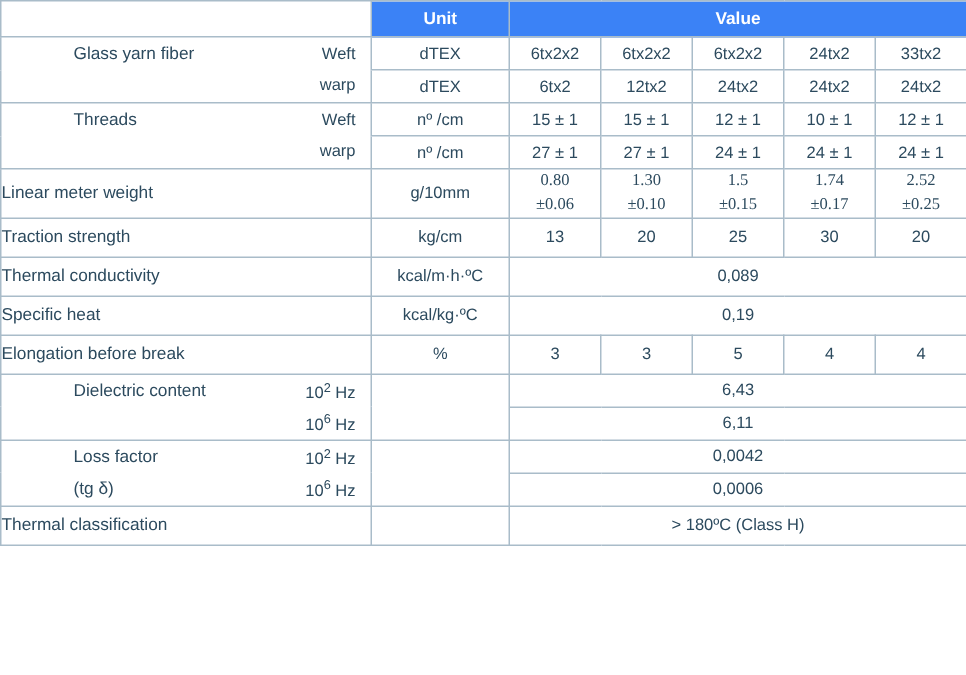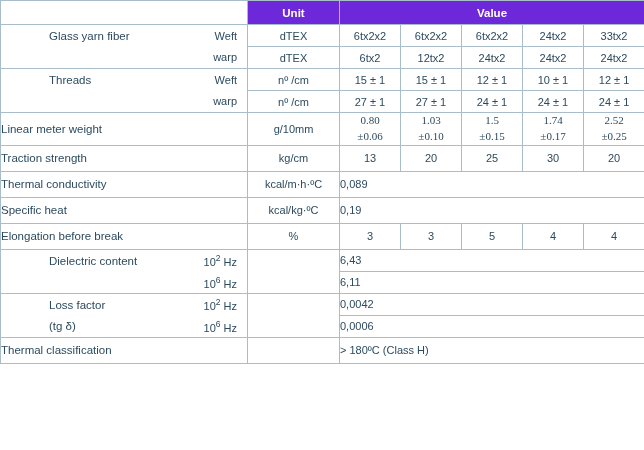--- a/index.html
+++ b/index.html
@@ -19,21 +19,21 @@
     border-collapse: collapse;
     table-layout: fixed;
     font-size: 11.5px;
   }
   #spec-table td, #spec-table th {
     border: 1px solid #a9bcc9;
     padding: 0;
     vertical-align: middle;
   }
   .hdr {
-    background: #6d28d9;
+    background: #3b82f6;
     color: #ffffff;
     font-weight: bold;
     text-align: center;
     height: 23px;
     font-size: 11.5px;
   }
   .hdr-blank {
     background: #ffffff;
     border-top-color: #ffffff;
     border-left-color: #ffffff;
@@ -60,21 +60,21 @@
     font-size: 11px;
     white-space: nowrap;
   }
   .val {
     text-align: center;
     padding: 5px 2px;
     font-size: 11px;
     white-space: nowrap;
   }
   .val.span {
-    text-align: left;
+    text-align: center;
   }
   .tight {
     line-height: 1.45;
     font-family: Liberation Serif, serif;
   }
   .row-h {
     height: 26px;
   }
   .row-h2 {
     height: 22px;
@@ -178,21 +178,21 @@
     </tr>
 
     <tr>
       <td class="label-cell">Linear meter weight</td>
       <td class="unit-cell">g/10mm</td>
       <td class="val tight">
         <span class="two-line">0.80</span>
         <span class="two-line">±0.06</span>
       </td>
       <td class="val tight">
-        <span class="two-line">1.03</span>
+        <span class="two-line">1.30</span>
         <span class="two-line">±0.10</span>
       </td>
       <td class="val tight">
         <span class="two-line">1.5</span>
         <span class="two-line">±0.15</span>
       </td>
       <td class="val tight">
         <span class="two-line">1.74</span>
         <span class="two-line">±0.17</span>
       </td>

